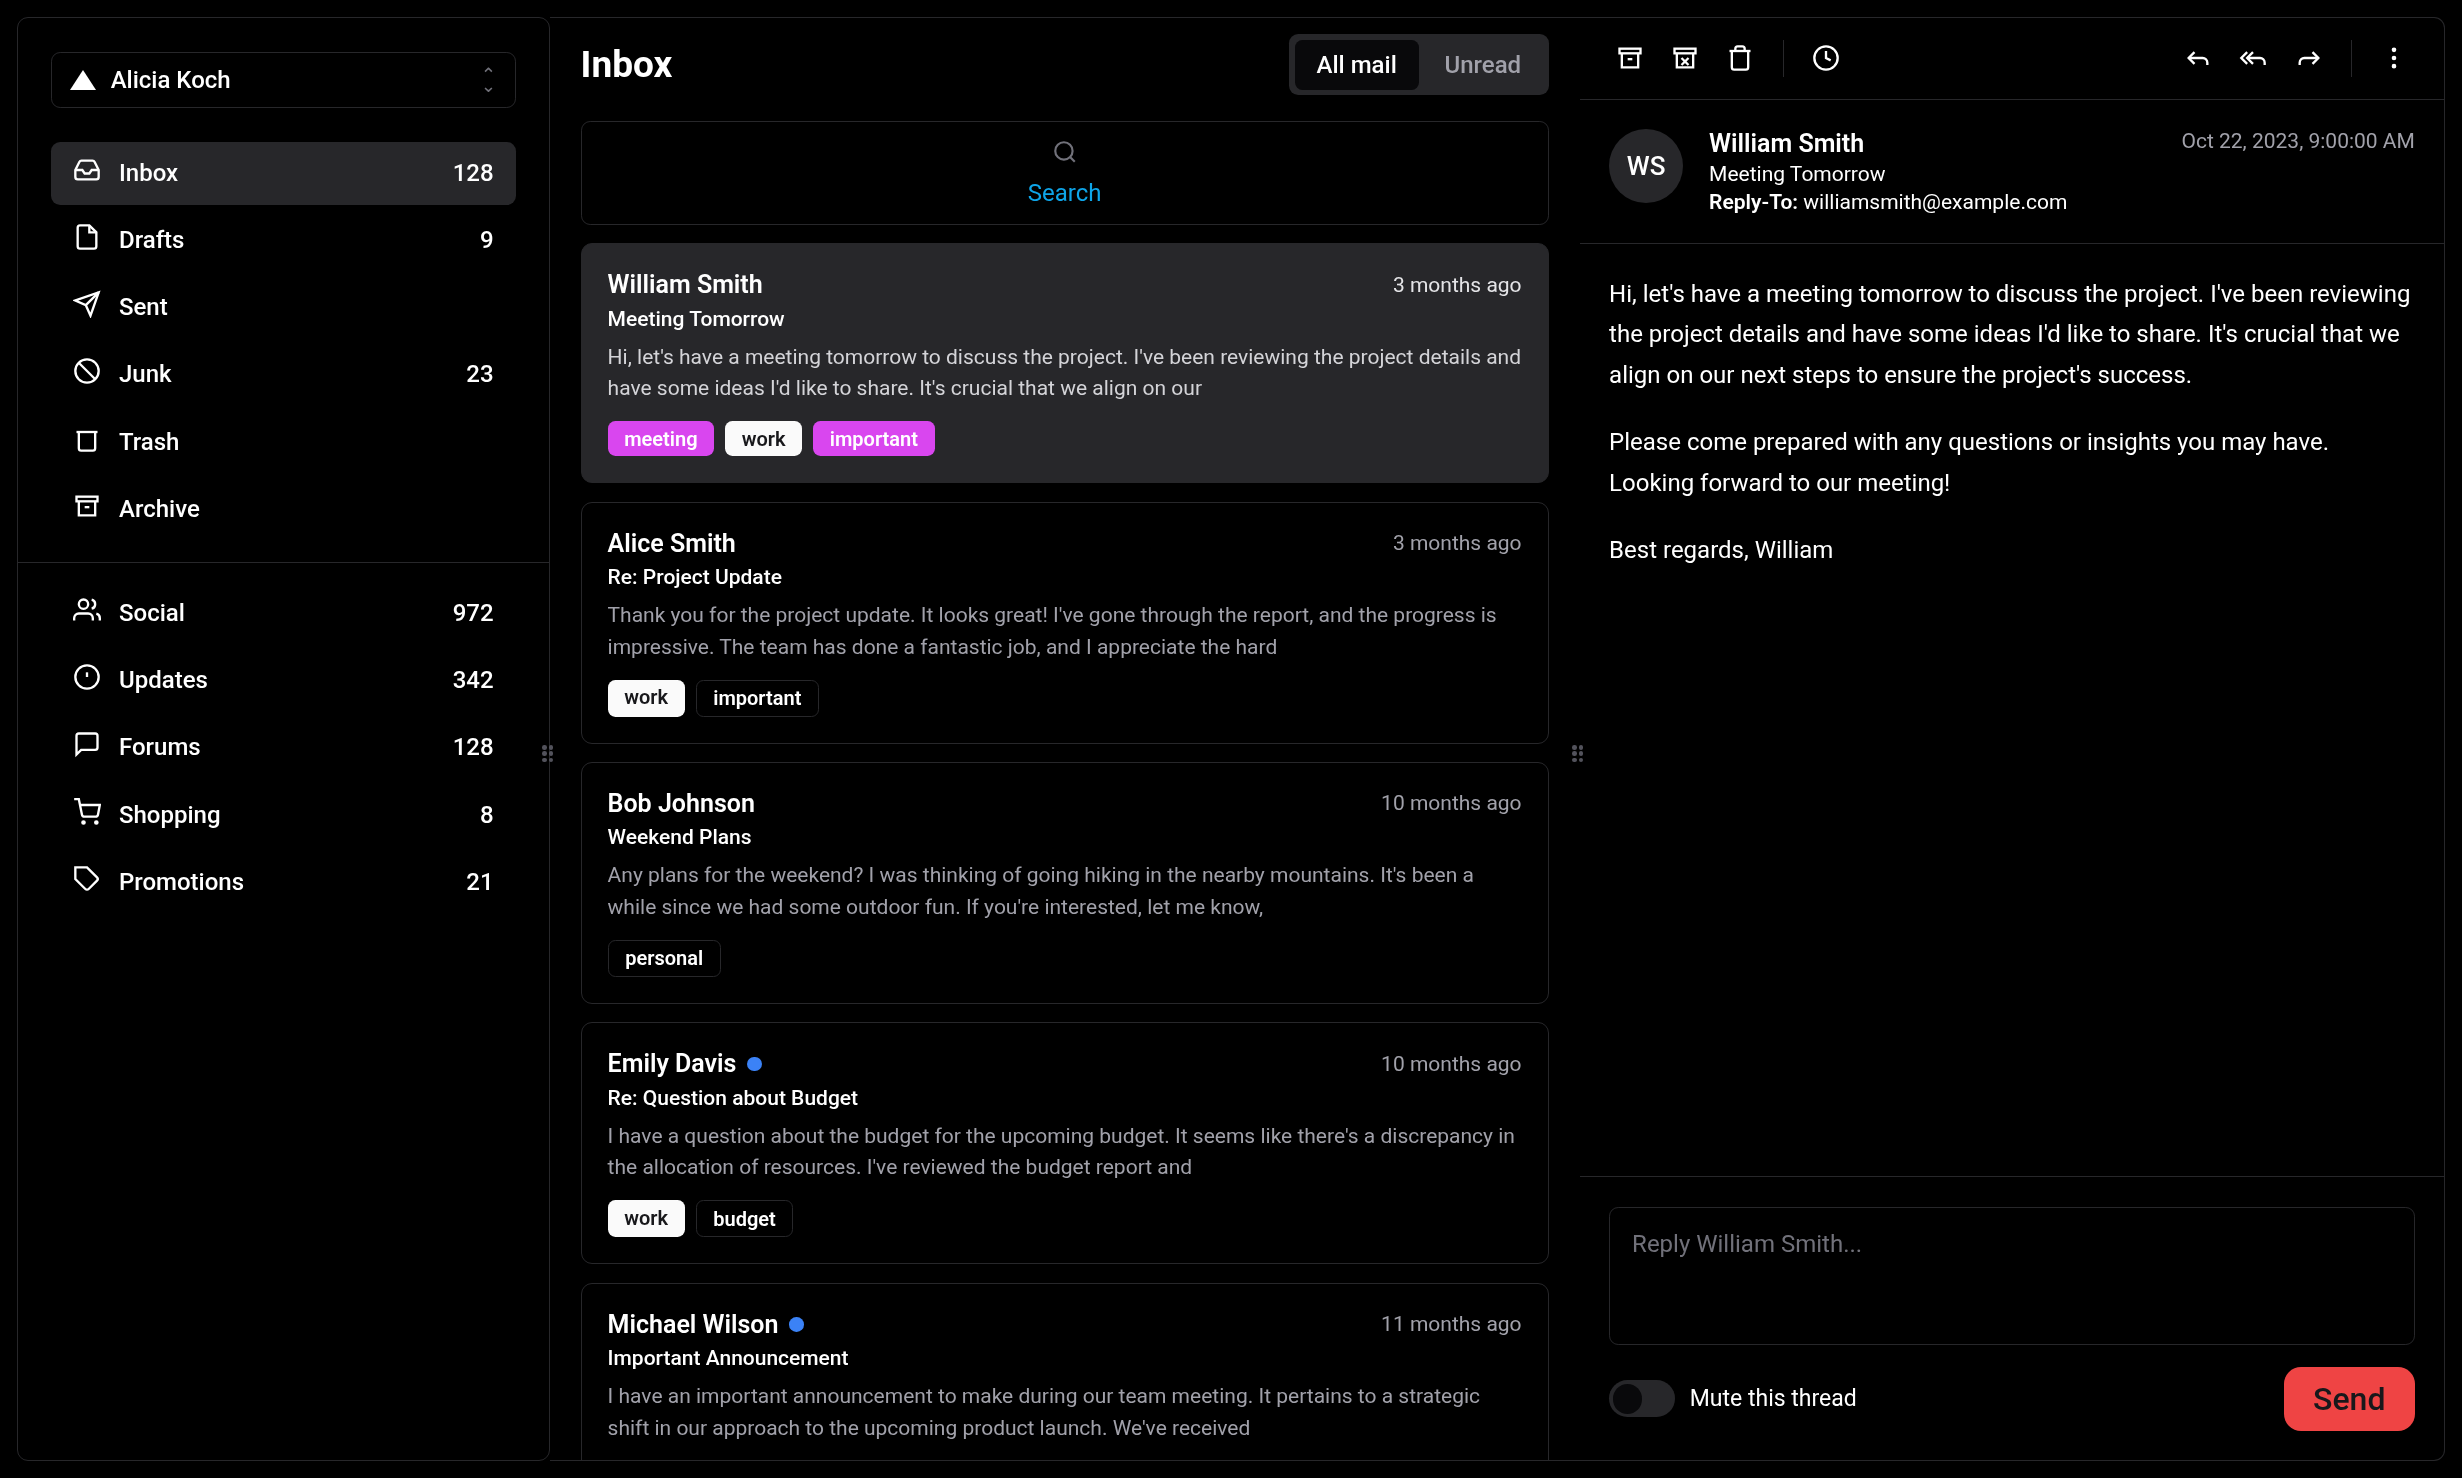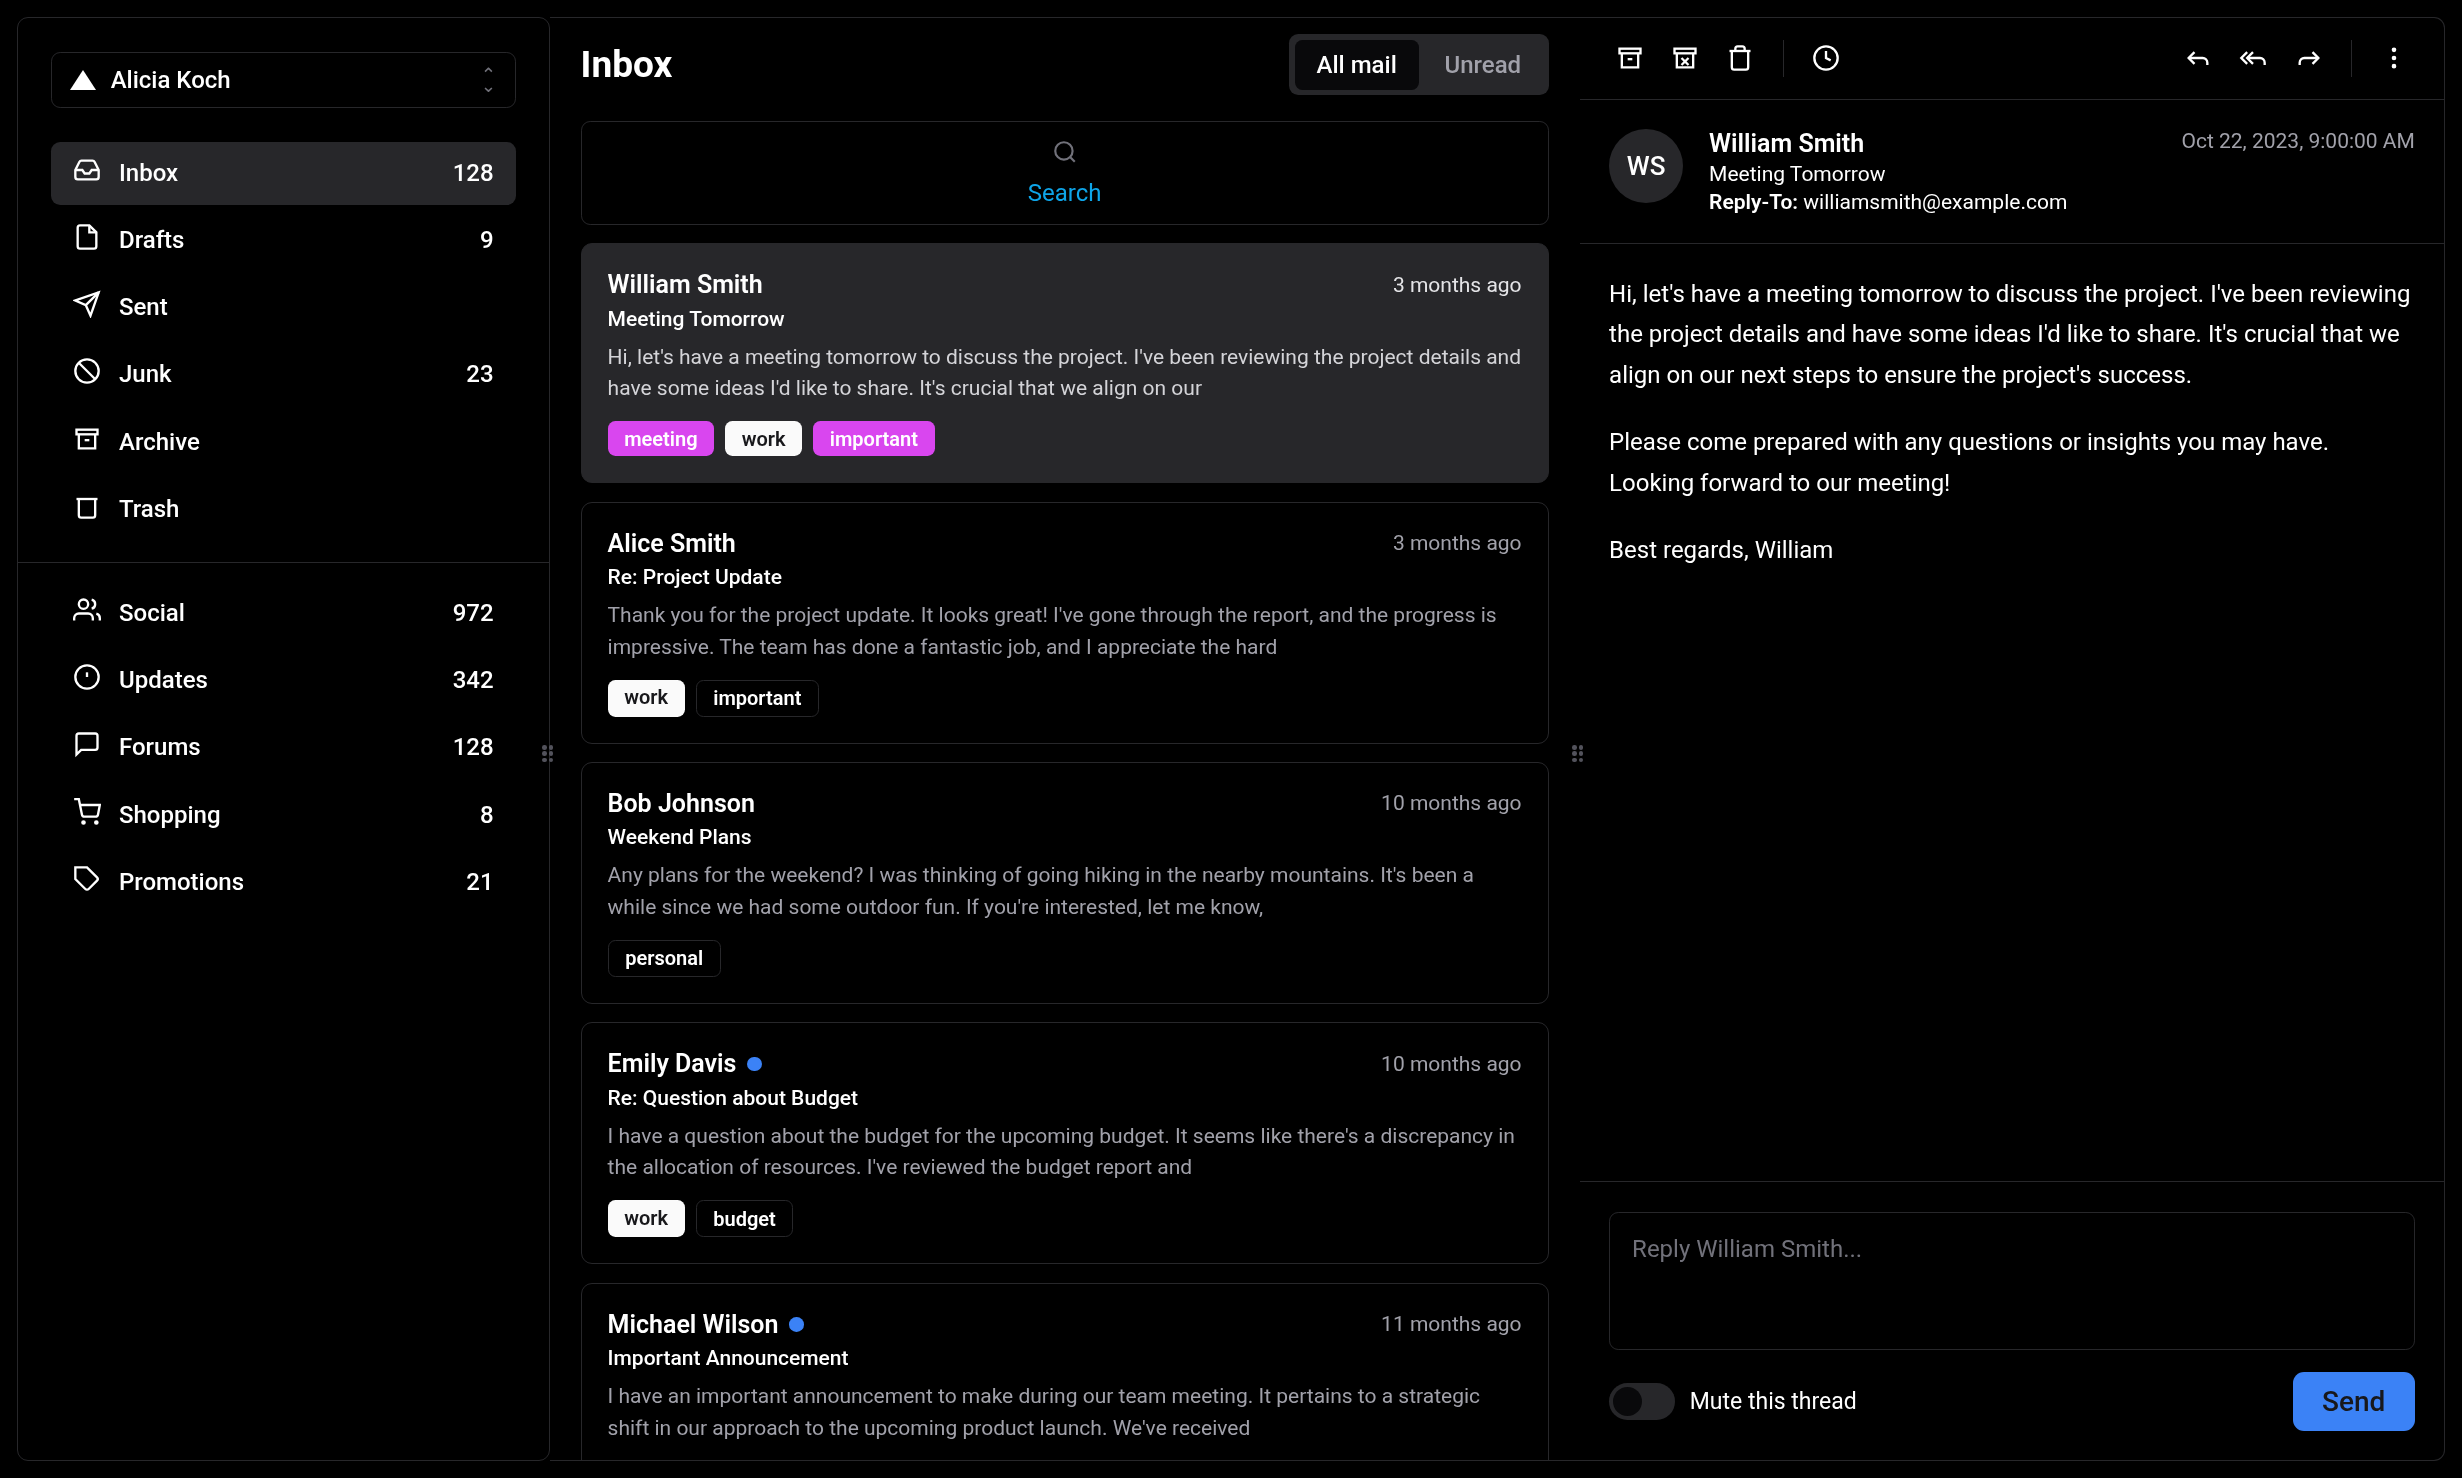--- a/index.html
+++ b/index.html
@@ -214,25 +214,25 @@
       content: '';
       position: absolute;
       width: 29.5px; height: 29.5px;
       background: #09090b;
       border-radius: 50%;
       top: 3.7px; left: 3.7px;
     }
     .switch-label { font-size: 23px; }
     .send-btn {
       margin-left: auto;
-      background: #3b82f6;
+      background: #ef4444;
       color: #18181b;
       padding: 13px 29.5px;
-      border-radius: 11px;
-      font-size: 28px;
+      border-radius: 17px;
+      font-size: 32px;
       font-weight: 500;
     }
     .drag-handle {
       position: absolute;
       width: 14.7px; height: 29.5px;
       display: flex;
       flex-wrap: wrap;
       gap: 1.8px;
       align-content: center;
     }
@@ -279,33 +279,33 @@
       <div class="nav-item">
         <span><svg viewBox="0 0 24 24">
             <circle cx="12" cy="12" r="10"></circle>
             <line x1="4.93" y1="4.93" x2="19.07" y2="19.07"></line>
           </svg></span>
       <span>Junk</span>
       <span class="count">23</span>
       </div>
       <div class="nav-item">
         <span><svg viewBox="0 0 24 24">
+            <polyline points="3 6 5 6 21 6"></polyline>
+            <path d="M19 6v14a2 2 0 0 1-2 2H7a2 2 0 0 1-2-2V6"></path>
+          </svg></span>
+      <span>Trash</span>
+      <span class="count"></span>
+      </div>
+      <div class="nav-item">
+        <span><svg viewBox="0 0 24 24">
             <rect x="3" y="4" width="18" height="4"></rect>
             <path d="M5 8v12h14V8"></path>
             <line x1="10" y1="13" x2="14" y2="13"></line>
           </svg></span>
       <span>Archive</span>
-      <span class="count"></span>
-      </div>
-      <div class="nav-item">
-        <span><svg viewBox="0 0 24 24">
-            <polyline points="3 6 5 6 21 6"></polyline>
-            <path d="M19 6v14a2 2 0 0 1-2 2H7a2 2 0 0 1-2-2V6"></path>
-          </svg></span>
-      <span>Trash</span>
       <span class="count"></span>
       </div>
     </div>
   <div class="divider"></div>
   <div class="nav-section" id="nav-secondary">
       <div class="nav-item">
         <span><svg viewBox="0 0 24 24">
             <path d="M17 21v-2a4 4 0 0 0-4-4H5a4 4 0 0 0-4 4v2"></path>
             <circle cx="9" cy="7" r="4"></circle>
             <path d="M23 21v-2a4 4 0 0 0-3-3.87"></path>

